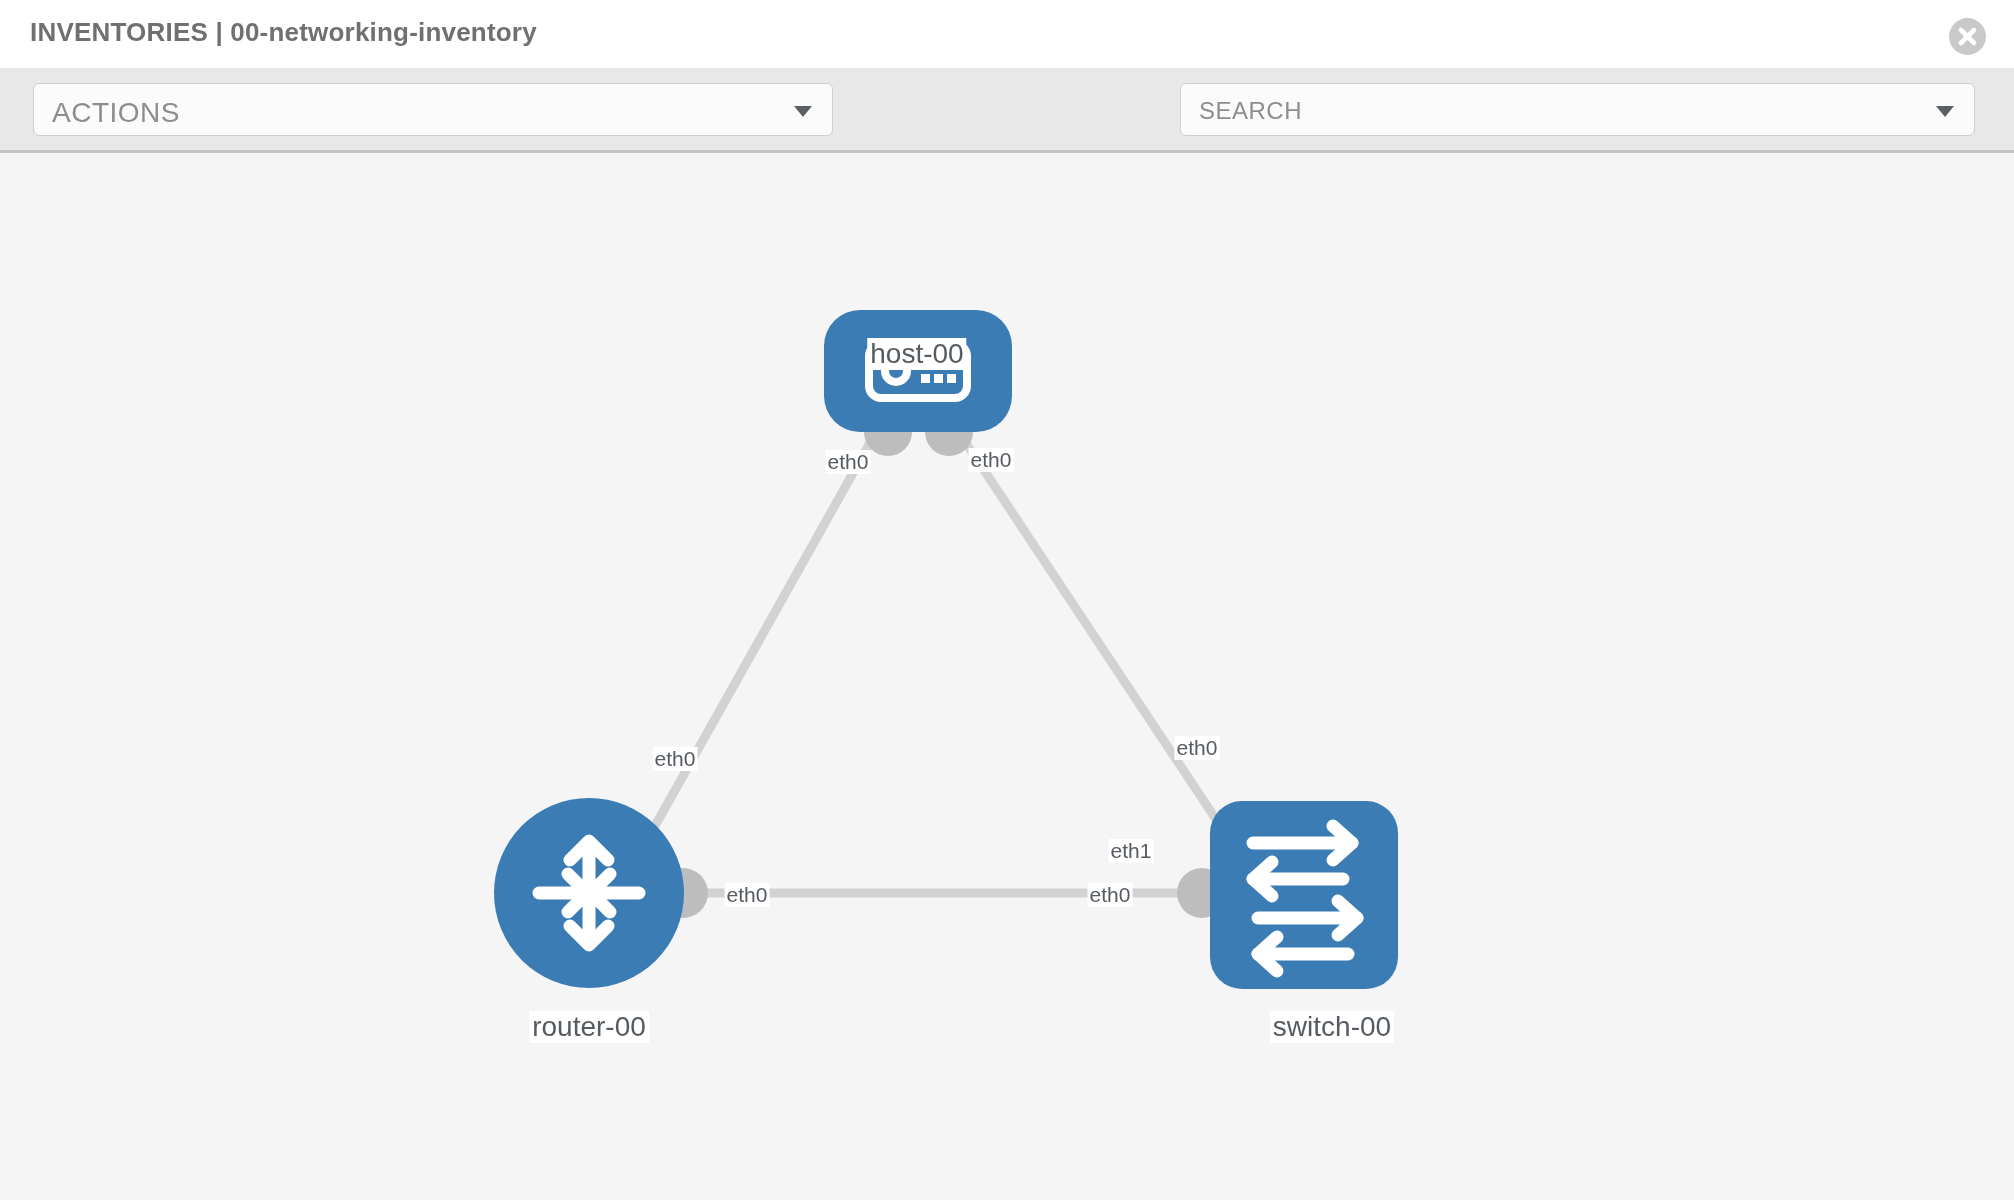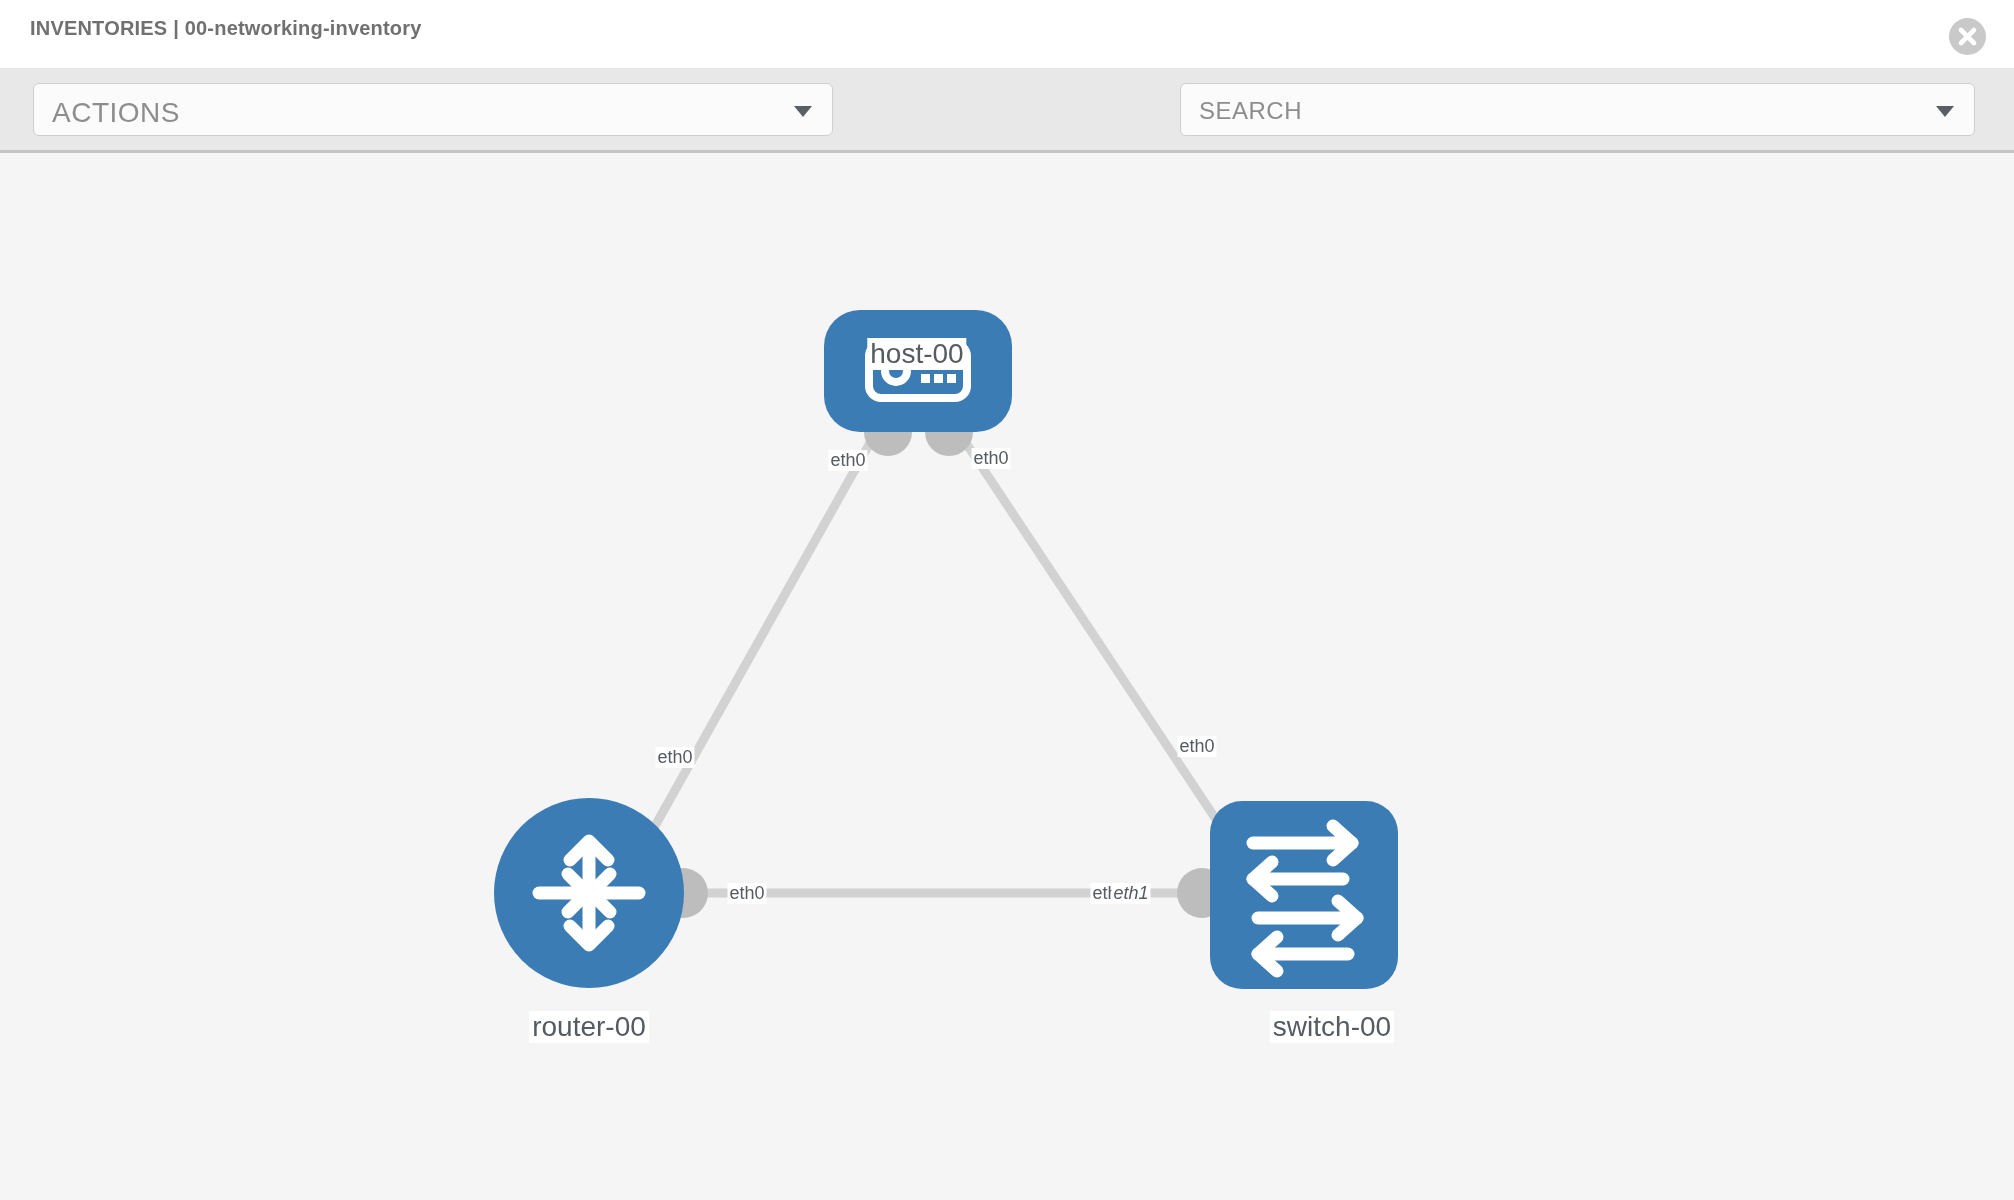--- a/index.html
+++ b/index.html
@@ -25,21 +25,21 @@
     left: 0; top: 0;
     width: 2014px;
     height: 68px;
     background: #ffffff;
     box-sizing: border-box;
   }
   .titlebar-text {
     position: absolute;
     left: 30px;
     top: 17px;
-    font-size: 20px;
+    font-size: 26px;
     font-weight: bold;
     color: #707070;
     letter-spacing: 0.2px;
     white-space: nowrap;
   }
   .close-icon {
     position: absolute;
     right: 28px;
     top: 18px;
     width: 37px;
@@ -138,21 +138,21 @@
     position: absolute;
     font-size: 28px;
     color: #555b61;
     background: #ffffff;
     padding: 0 3px;
     white-space: nowrap;
     transform: translateX(-50%);
   }
   .edge-label {
     position: absolute;
-    font-size: 18px;
+    font-size: 21px;
     color: #555b61;
     background: #ffffff;
     padding: 0 2px;
     white-space: nowrap;
     transform: translateX(-50%);
   }
 </style>
 </head>
 <body>
 
@@ -278,16 +278,16 @@
     <div class="node-label" style="left:917px; top:185px;">host-00</div>
     <div class="node-label" style="left:589px; top:858px;">router-00</div>
     <div class="node-label" style="left:1304px; top:858px;margin-left:28px;">switch-00</div>
 
     <div class="edge-label" style="left:848px; top:297px;">eth0</div>
     <div class="edge-label" style="left:991px; top:295px;">eth0</div>
     <div class="edge-label" style="left:675px; top:594px;">eth0</div>
     <div class="edge-label" style="left:1197px; top:583px;">eth0</div>
     <div class="edge-label" style="left:747px; top:730px;">eth0</div>
     <div class="edge-label" style="left:1110px; top:730px;">eth0</div>
-    <div class="edge-label" style="left:1131px; top:730px;font-style:italic;">eth1</div>
+    <div class="edge-label" style="left:1131px; top:686px;">eth1</div>
 
   </div>
 </div>
 
 </body></html>

